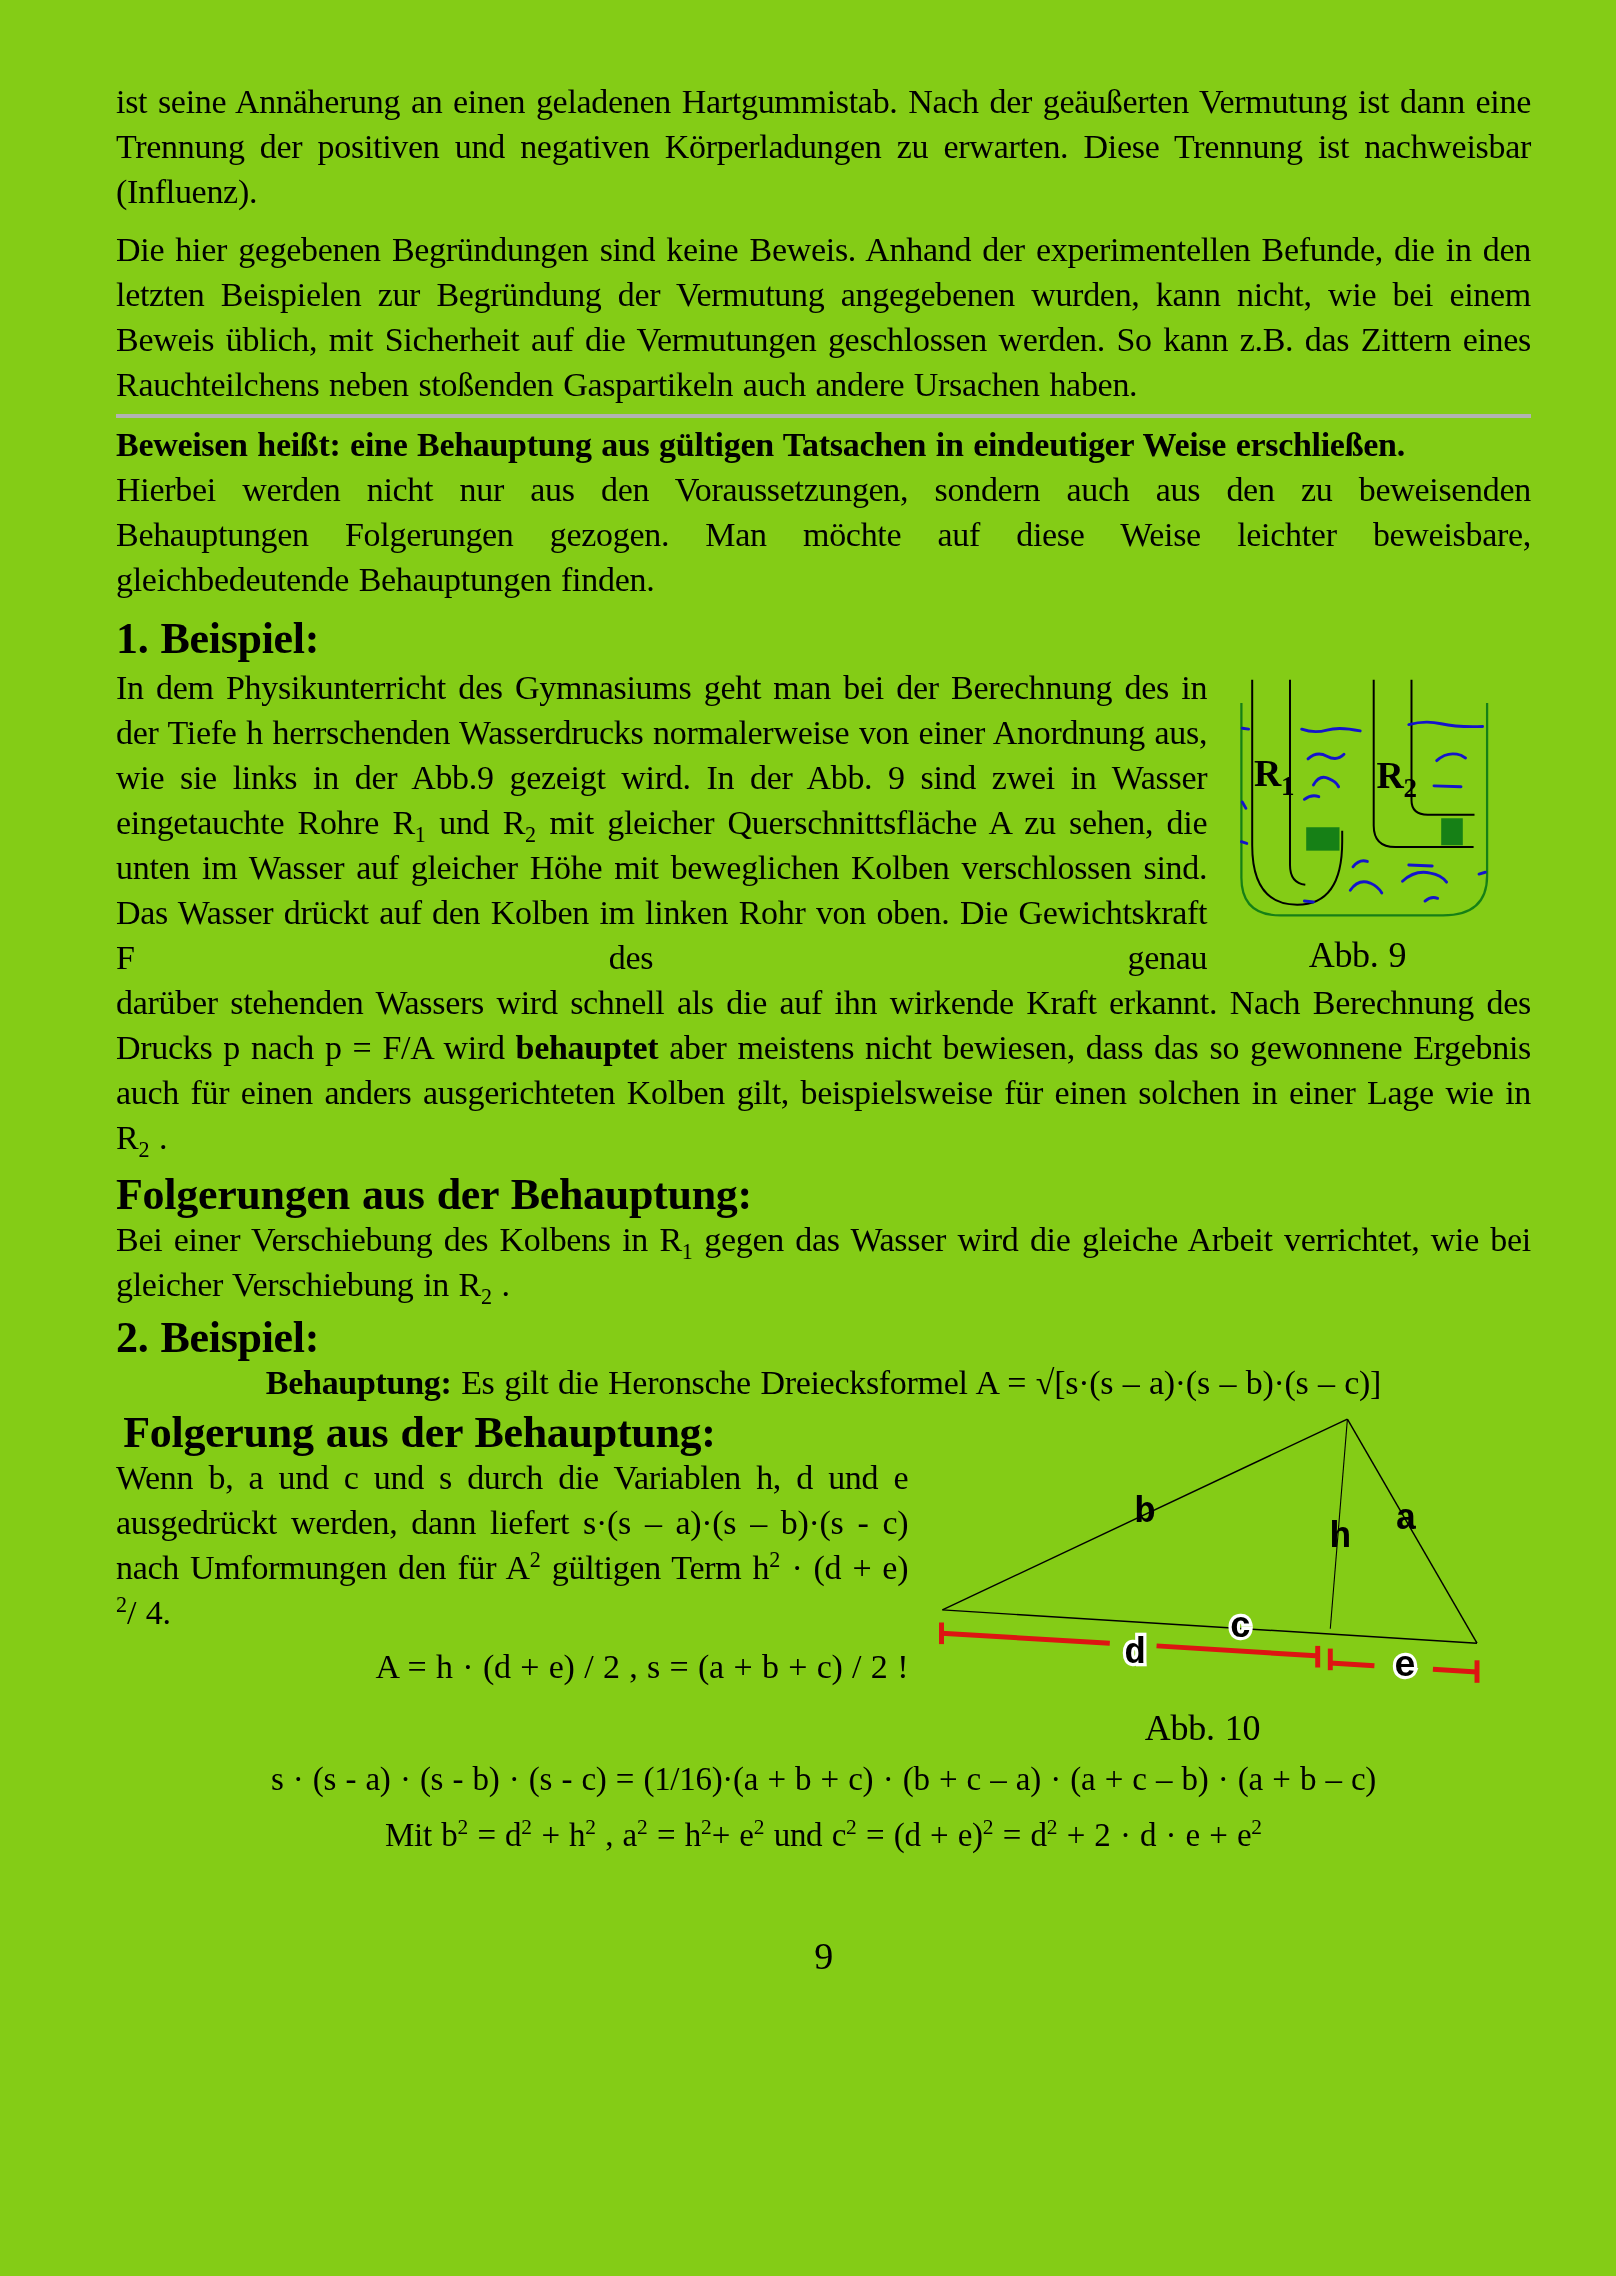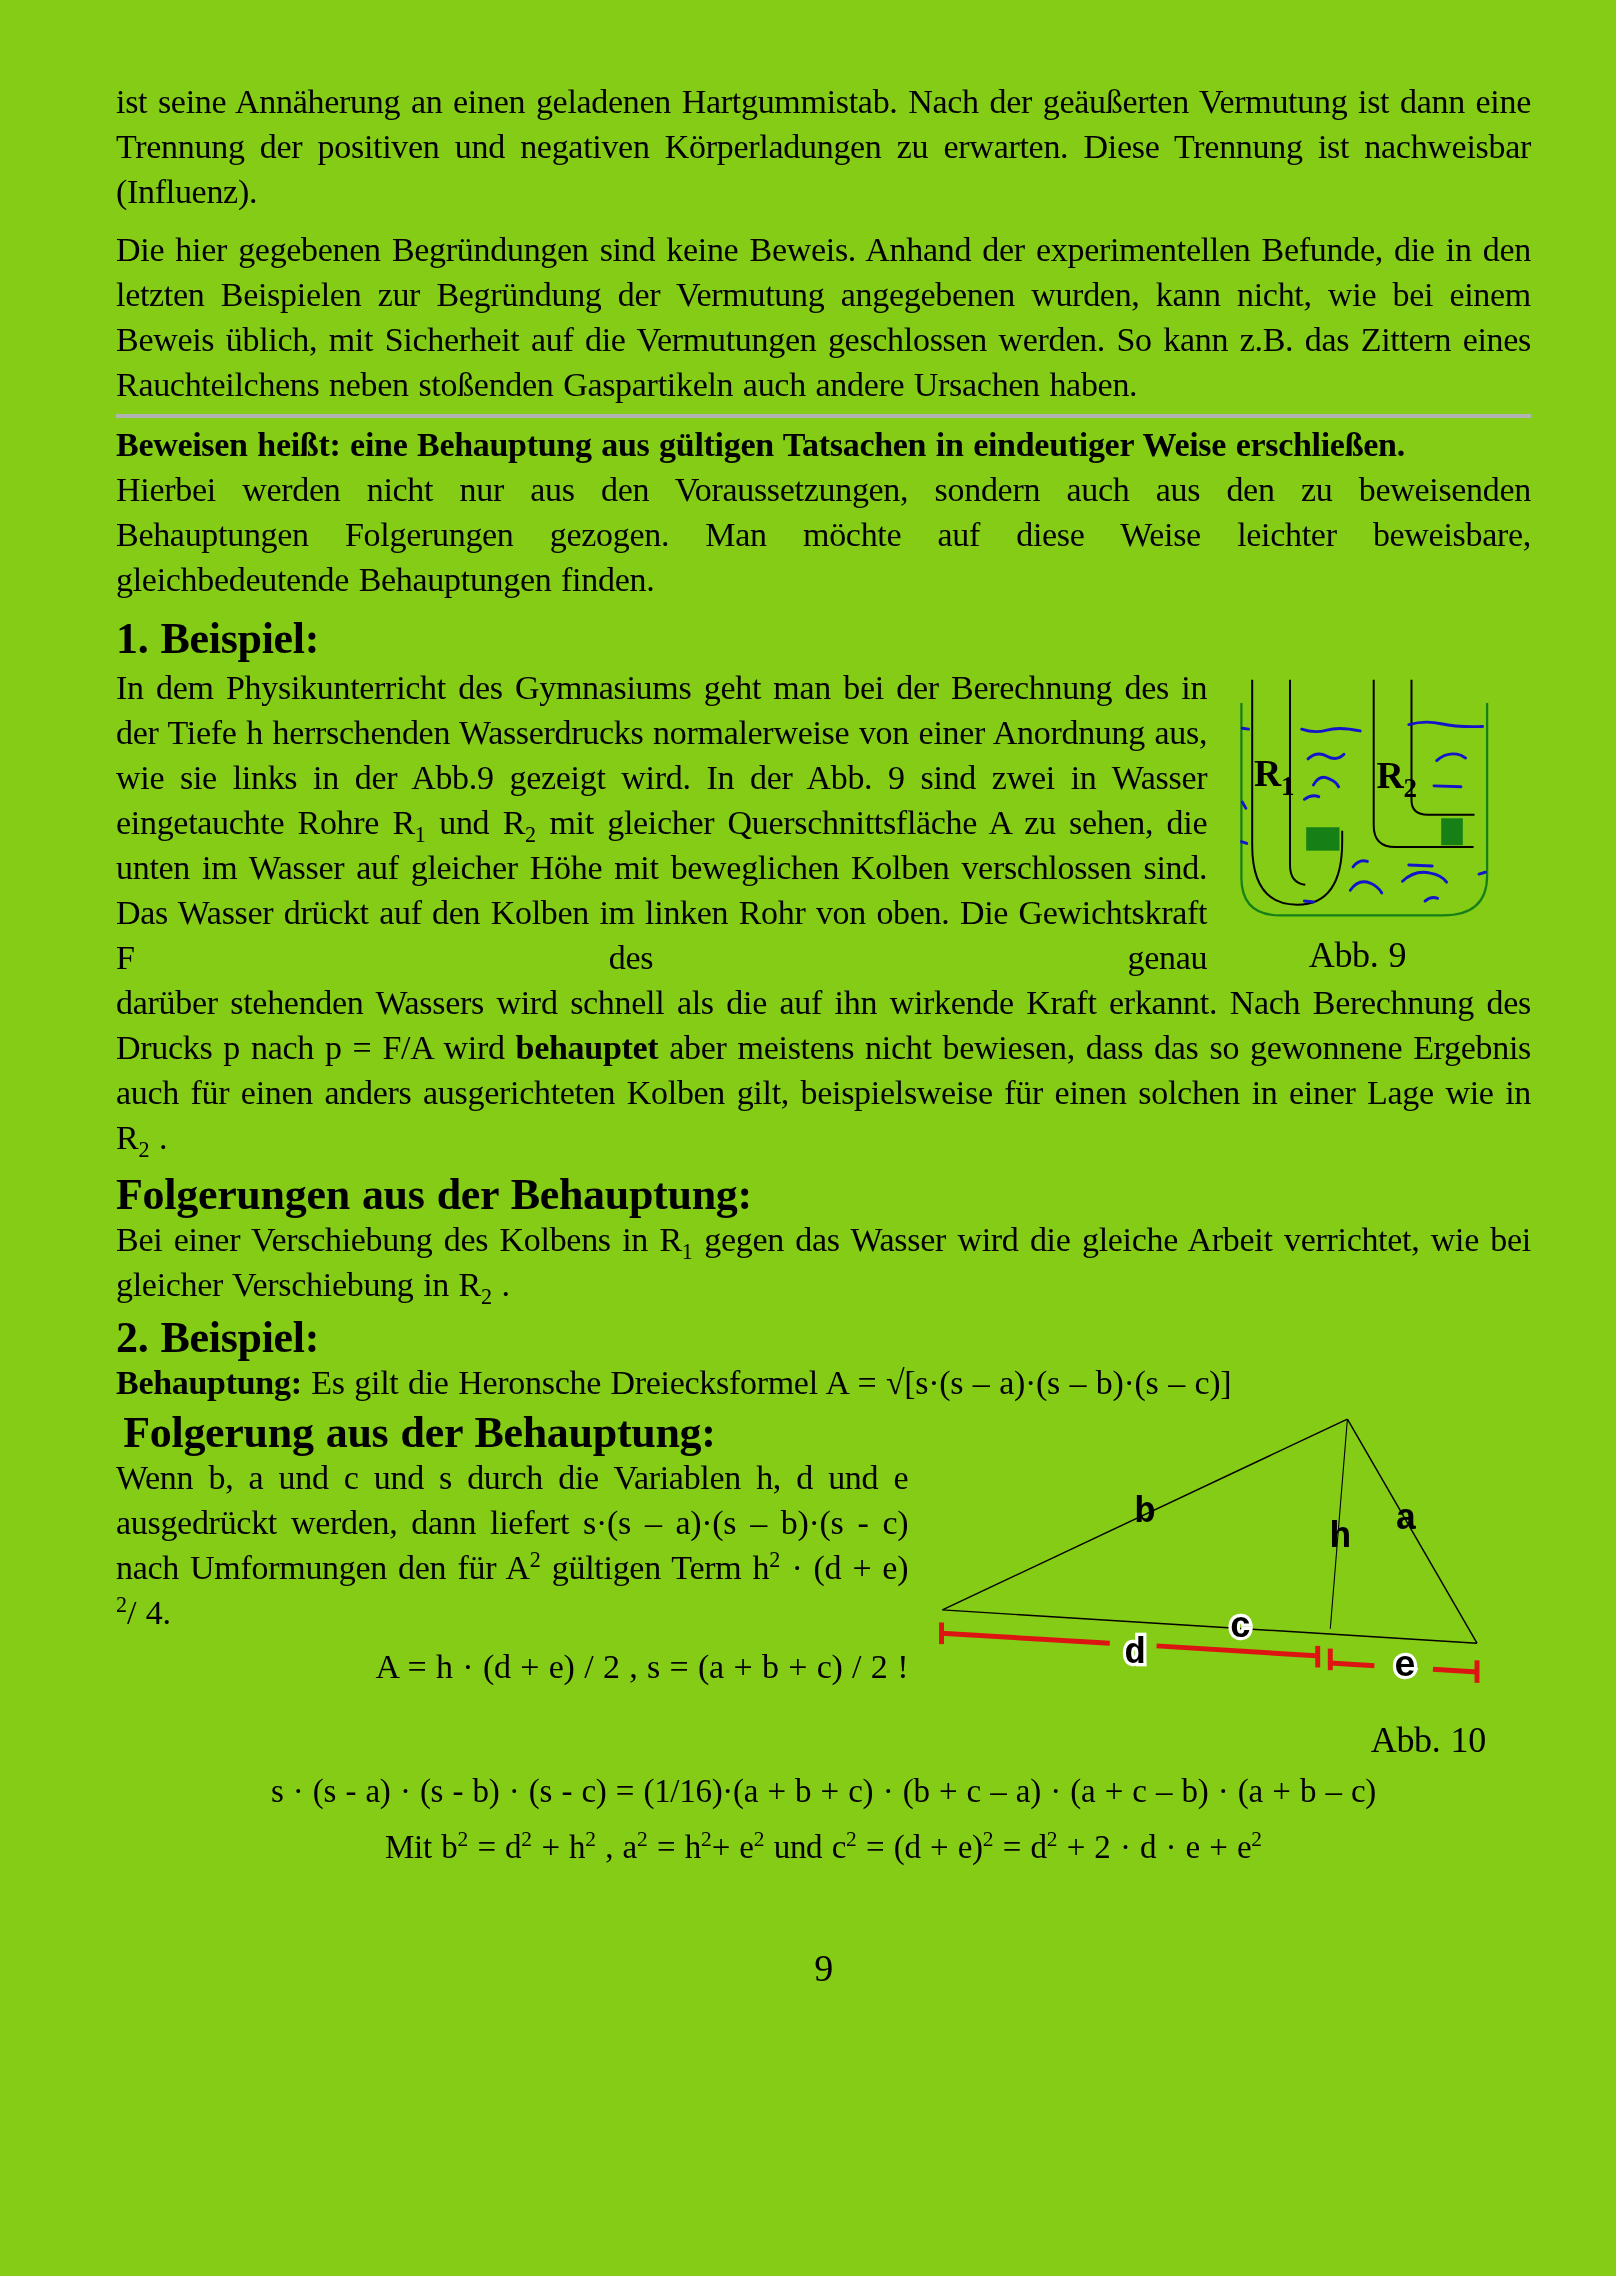--- a/index.html
+++ b/index.html
@@ -19,27 +19,27 @@
   .mt12{margin-top:10.8px;}
   .boldp{font-weight:bold;}
   h3{font-size:44px;line-height:45px;margin:0;font-weight:bold;}
   .mt16{margin-top:14.4px;}
   .mt8{margin-top:7.2px;}
   .mt4{margin-top:3.6px;}
   .rule{border:none;height:4.5px;background:#b3b3b3;margin:7.2px 0 3.6px 0;}
   .forcejust{text-align-last:justify;}
   .fig9float{float:right;width:313px;margin:0 0 3.6px 10.8px;}
   .figcap{text-align:center;font-size:36px;line-height:40px;margin-top:1.8px;width:279px;}
-  .claim-line{text-align:left;}
+  .claim-line{text-align:center;}
   .cols{display:flex;margin-top:5.4px;}
   .leftcol{width:810px;box-sizing:border-box;padding-right:10.8px;}
   .rightcol{width:612px;flex:none;}
   .indent8{padding-left:7.2px;font-family:Liberation Serif, serif;}
   .formula-indent{padding-left:103px;text-align:right;margin-top:9px;white-space:nowrap;}
-  .cap10{width:612px;box-sizing:border-box;padding-right:45px;margin-top:18px;text-align:right;}
+  .cap10{width:612px;box-sizing:border-box;padding-right:45px;margin-top:6px;}
   .formula{text-align:center;white-space:nowrap;font-size:33px;}
   .f1{margin-top:9px;}
   .f2{margin-top:10.8px;}
   .pagenum{text-align:center;font-size:38px;margin-top:76px;}
   sub,sup{line-height:0;font-size:65%;letter-spacing:0;}
   svg text{font-family:"Liberation Serif",serif;}
   .figlabel{font-family:"Liberation Mono",monospace;font-weight:bold;font-size:40px;text-anchor:middle;}
   .halo{paint-order:stroke;stroke:#ffffff;stroke-width:7px;}
   .rlabel{font-weight:bold;font-size:42px;}
 </style>

